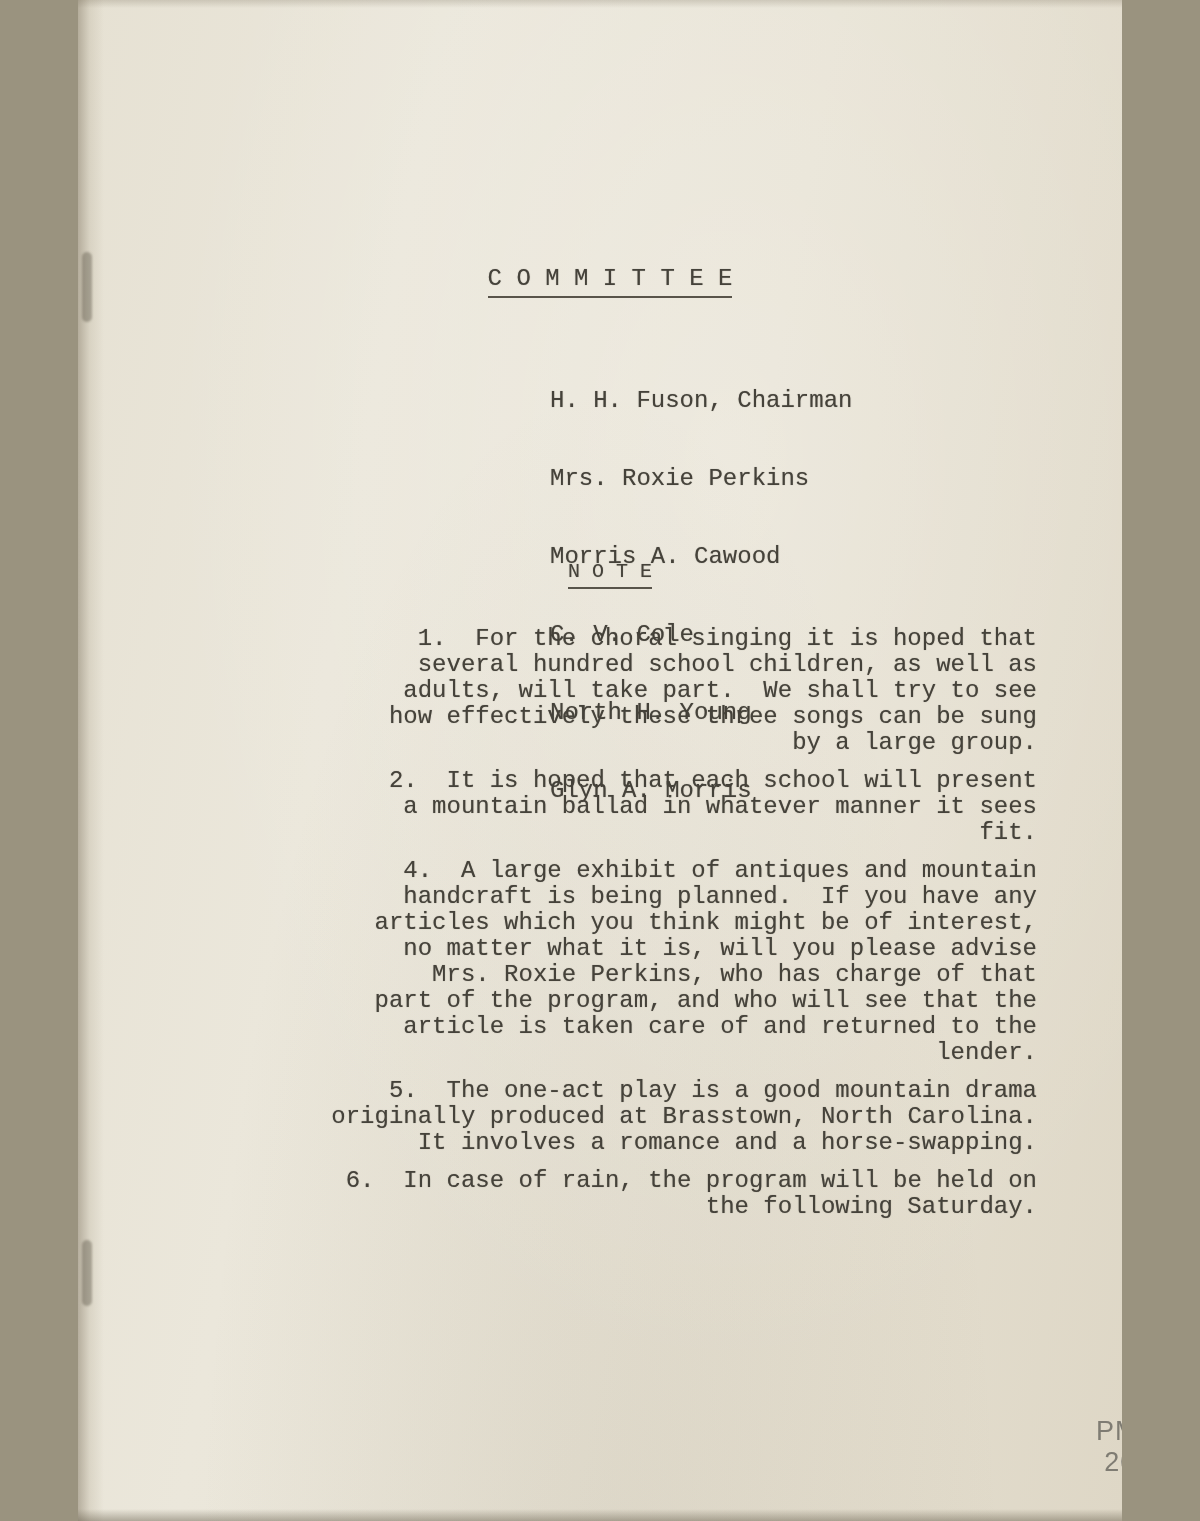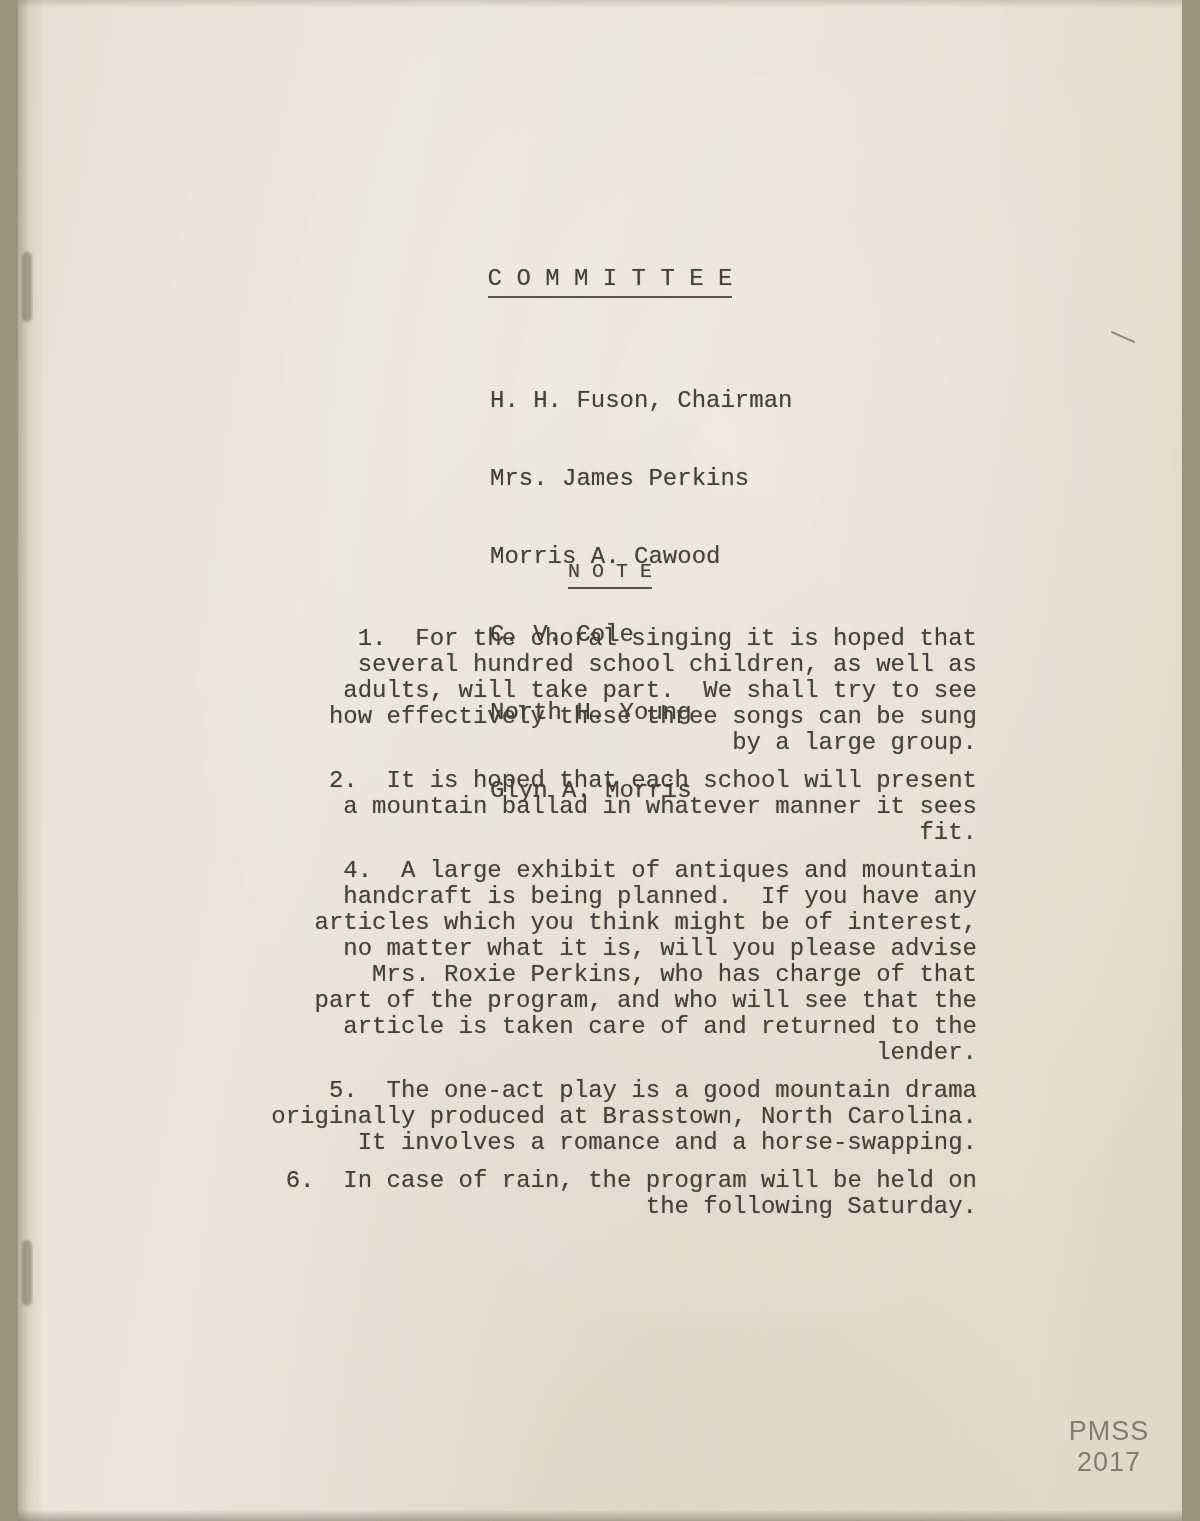--- a/index.html
+++ b/index.html
@@ -1,19 +1,19 @@
 <!DOCTYPE html>
 <html><head>
 <meta charset="utf-8">
 <style>
   html, body { margin: 0; padding: 0; background: #9a937f; }
 
   .sheet {
     position: relative;
-    width: 1164px;
+    width: 1044px;
     height: 1521px;
     margin: 0 auto;
     overflow: hidden;
     background:
       radial-gradient(ellipse at 62% 30%, rgba(255,255,255,0.22), rgba(255,255,255,0) 62%),
       radial-gradient(ellipse at 50% 110%, rgba(120,108,84,0.10), rgba(0,0,0,0) 55%),
       linear-gradient(100deg, #e6e1d3 0%, #ebe7db 28%, #e8e3d5 58%, #ded7c6 100%);
     font-family: "Liberation Mono", "DejaVu Sans Mono", monospace;
     color: #45423a;
   }
@@ -95,21 +95,21 @@
   <div class="edge-top"></div>
   <div class="edge-bottom"></div>
   <div class="binding-mark m1"></div>
   <div class="binding-mark m2"></div>
   <div class="stray-mark"></div>
 
   <h1 class="title typed"><span class="u">C O M M I T T E E</span></h1>
 
   <div class="members typed">
     <div class="member">H. H. Fuson, Chairman</div>
-    <div class="member">Mrs. James Perkins</div>
+    <div class="member">Mrs. Roxie Perkins</div>
     <div class="member">Morris A. Cawood</div>
     <div class="member">C. V. Cole</div>
     <div class="member">North H. Young</div>
     <div class="member">Glyn A. Morris</div>
   </div>
 
   <h2 class="note-title typed"><span class="u">N O T E</span></h2>
 
   <div class="notes typed">
     <p class="note">1.  For the choral singing it is hoped that

